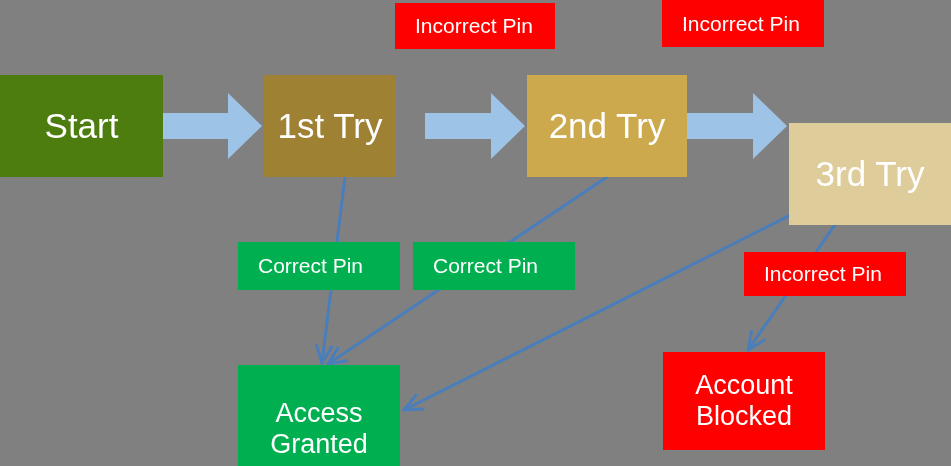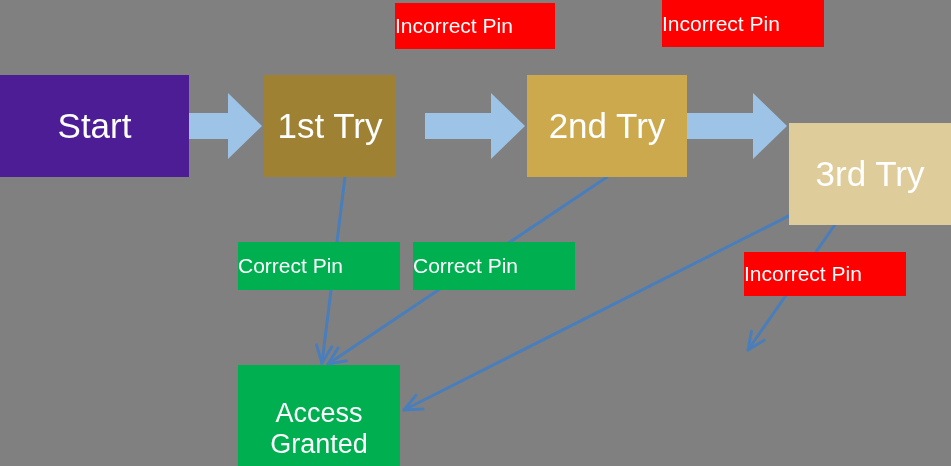--- a/index.html
+++ b/index.html
@@ -41,20 +41,21 @@
     align-items: center;
     justify-content: center;
     color: #ffffff;
     font-size: 21px;
     box-sizing: border-box;
     z-index: 3;
     white-space: nowrap;
   }
   .label.pad-left {
     justify-content: flex-start;
+    padding-left: 20px;
   }
   svg.layer {
     position: absolute;
     left: 0;
     top: 0;
     width: 951px;
     height: 466px;
     z-index: 2;
     pointer-events: none;
   }
@@ -81,35 +82,39 @@
         <path d="M 316.44016535063554 344.8316693482388 L 322 363 L 331.81793947491445 346.73322206253135" stroke="#4A7EBB" stroke-width="3" fill="none" stroke-linecap="round" stroke-linejoin="round"></path>
         <line x1="607" y1="177" x2="328" y2="364" stroke="#4A7EBB" stroke-width="3"></line>
         <path d="M 338.0976312066715 347.9053473472071 L 328 364 L 346.7245658257313 360.7765492654835" stroke="#4A7EBB" stroke-width="3" fill="none" stroke-linecap="round" stroke-linejoin="round"></path>
         <line x1="866" y1="177" x2="404" y2="410" stroke="#4A7EBB" stroke-width="3"></line>
         <path d="M 416.0015239297981 395.270321681636 L 404 410 L 422.97892469573884 409.1053395093811" stroke="#4A7EBB" stroke-width="3" fill="none" stroke-linecap="round" stroke-linejoin="round"></path>
         <line x1="868" y1="177" x2="748" y2="350" stroke="#4A7EBB" stroke-width="3"></line>
         <path d="M 751.5219825814793 331.32928392654003 L 748 350 L 764.2538127154294 340.1606111870834" stroke="#4A7EBB" stroke-width="3" fill="none" stroke-linecap="round" stroke-linejoin="round"></path>
       </g>
   </svg>
 
-  <div class="node stage" id="node-start" style="left: 0px; top: 75px; width: 189px; height: 102px; background: #4c1d95;">
+  <div class="node stage" id="node-start" style="left: 0px; top: 75px; width: 163px; height: 102px; background: #4d7c0f;">
     <span>Start</span>
   </div>
   <div class="node stage" id="node-try1" style="left: 264px; top: 75px; width: 132px; height: 102px; background: rgb(158, 129, 50);">
     <span>1st Try</span>
   </div>
   <div class="node stage" id="node-try2" style="left: 527px; top: 75px; width: 160px; height: 102px; background: rgb(204, 169, 77);">
     <span>2nd Try</span>
   </div>
   <div class="node stage" id="node-try3" style="left: 789px; top: 75px; width: 162px; height: 102px; background: rgb(223, 204, 155); margin-top: 48px;">
     <span>3rd Try</span>
   </div>
   <div class="node terminal" id="node-access-granted" style="left: 238px; top: 365px; width: 162px; height: 128px; background: rgb(0, 176, 80);">
     <span>Access
 Granted</span>
+  </div>
+  <div class="node terminal" id="node-account-blocked" style="left: 663px; top: 352px; width: 162px; height: 98px; background: rgb(255, 0, 0);">
+    <span>Account
+Blocked</span>
   </div>
 
   <div class="label pad-left" id="lbl-0" style="left: 395px; top: 3px; width: 160px; height: 46px; background: rgb(255, 0, 0);">
     <span>Incorrect Pin</span>
   </div>
   <div class="label pad-left" id="lbl-1" style="left: 662px; top: 0px; width: 162px; height: 47px; background: rgb(255, 0, 0);">
     <span>Incorrect Pin</span>
   </div>
   <div class="label pad-left" id="lbl-2" style="left: 238px; top: 242px; width: 162px; height: 48px; background: rgb(0, 176, 80);">
     <span>Correct Pin</span>

